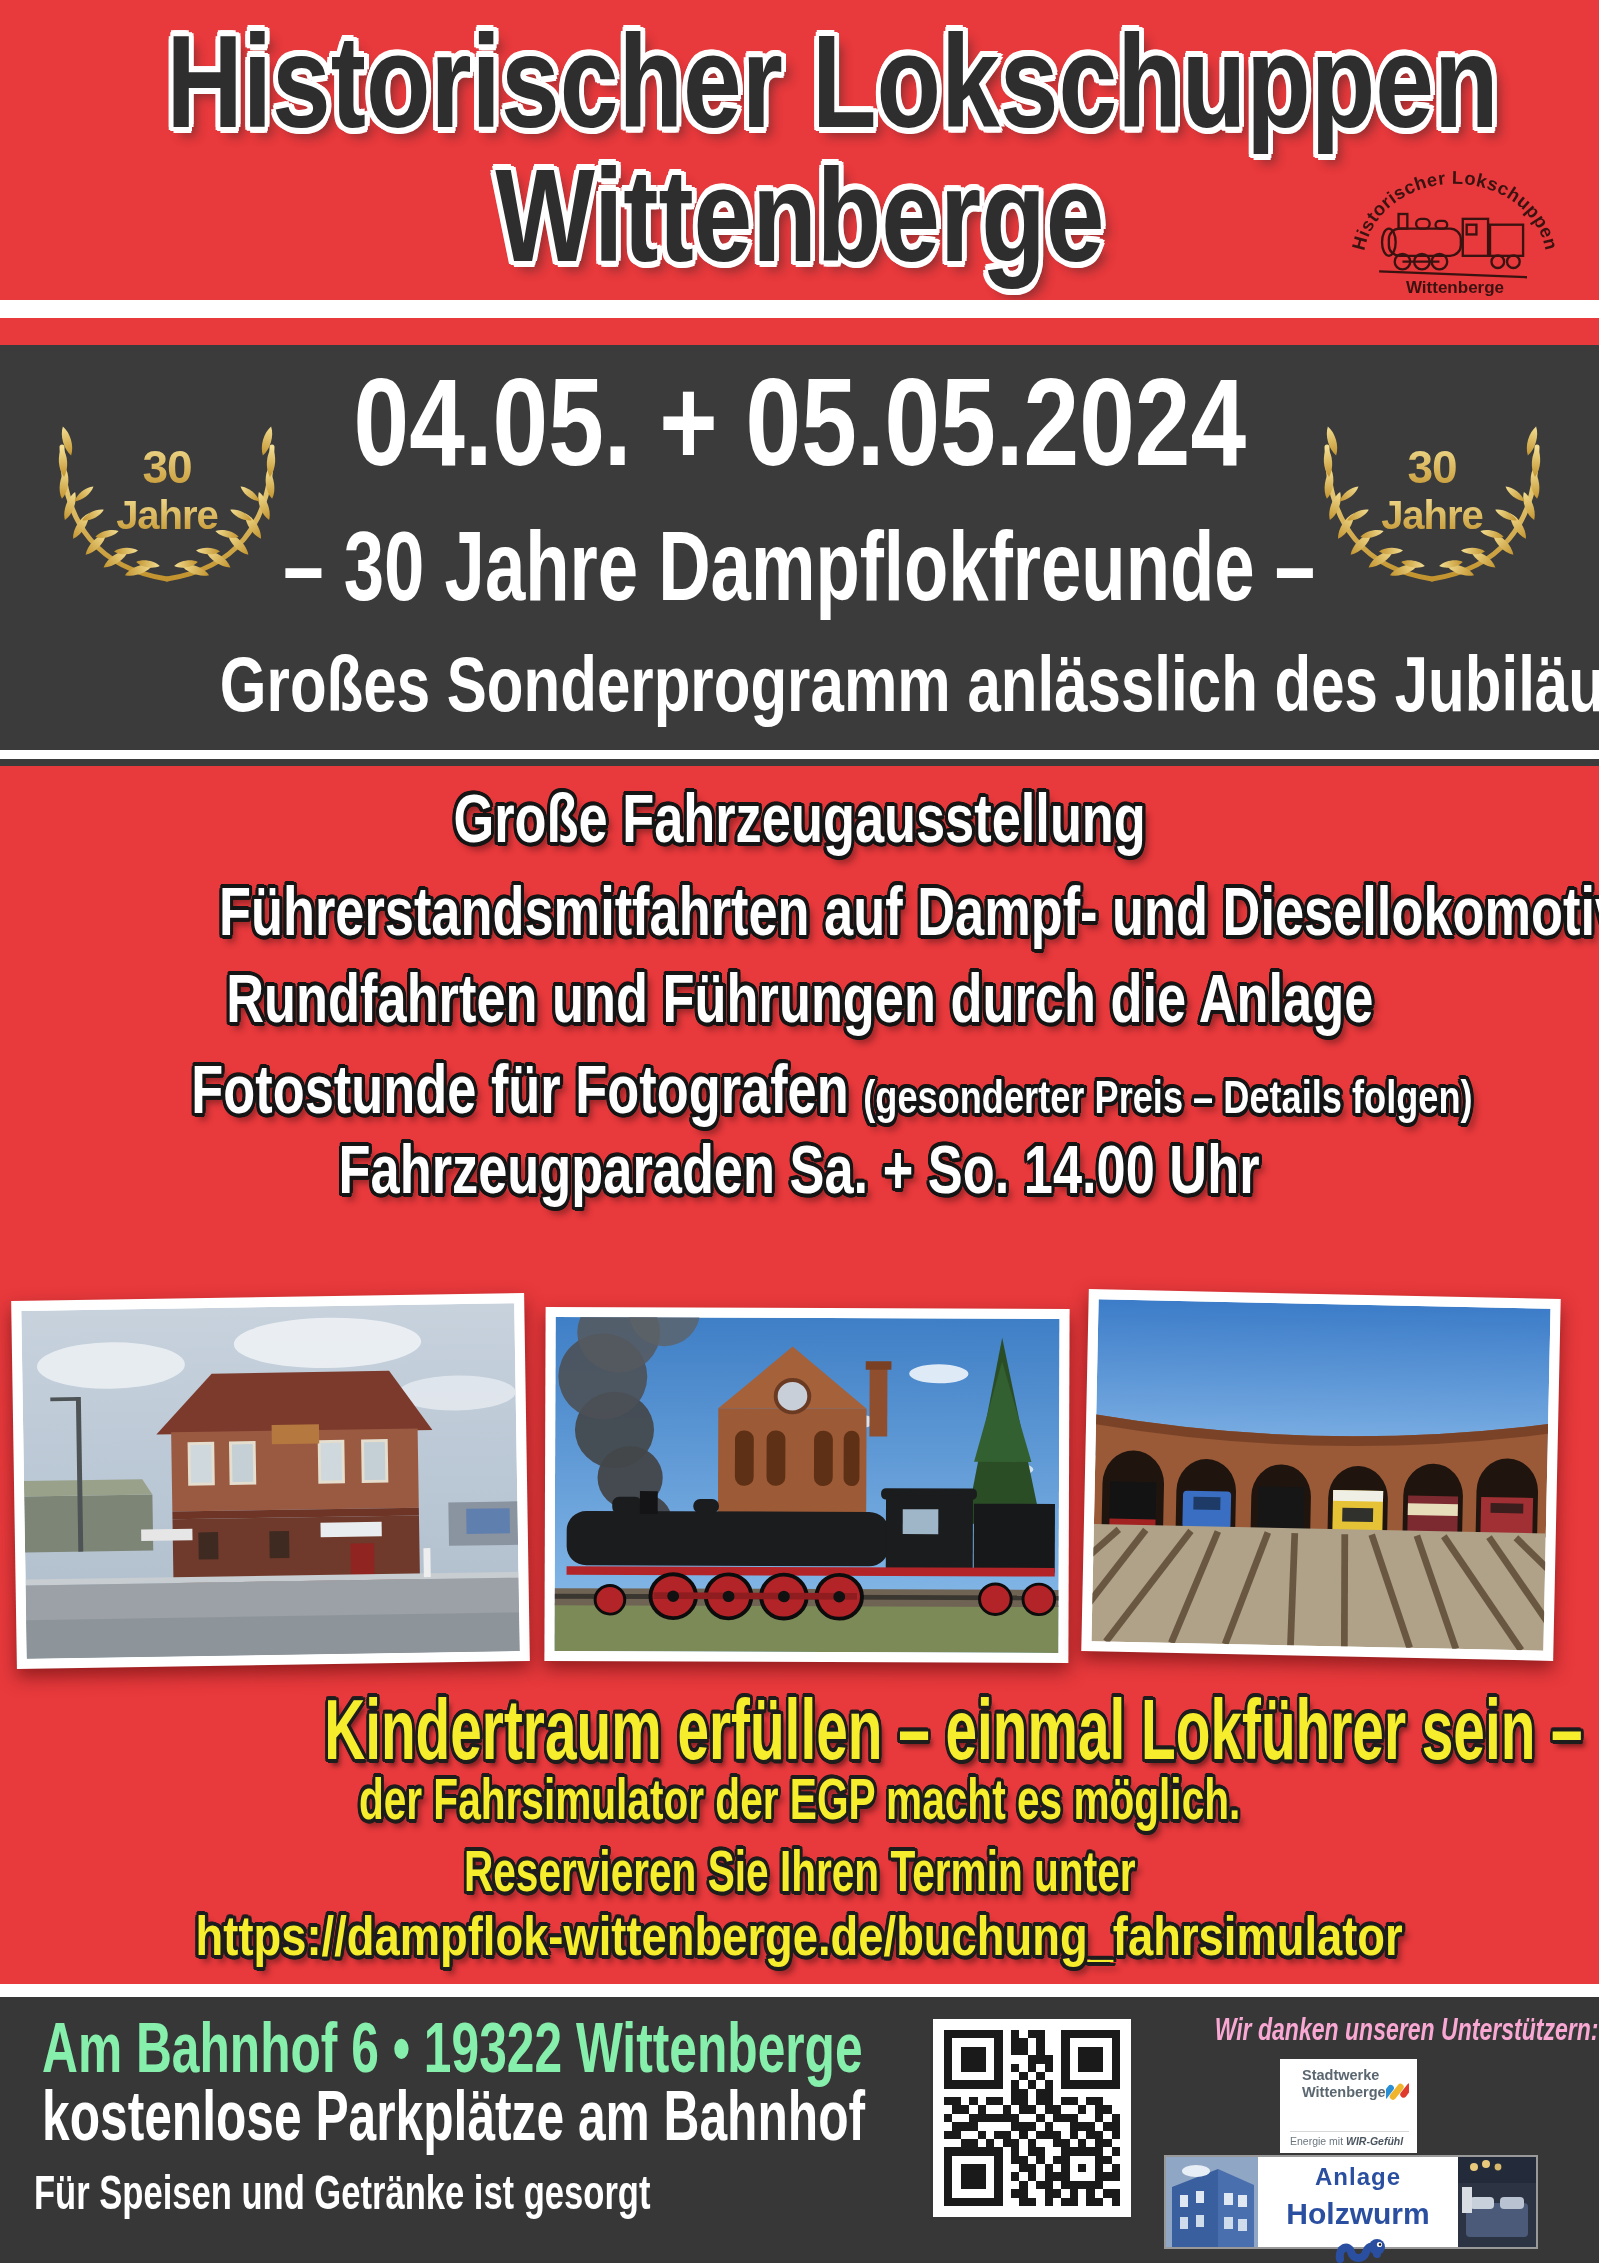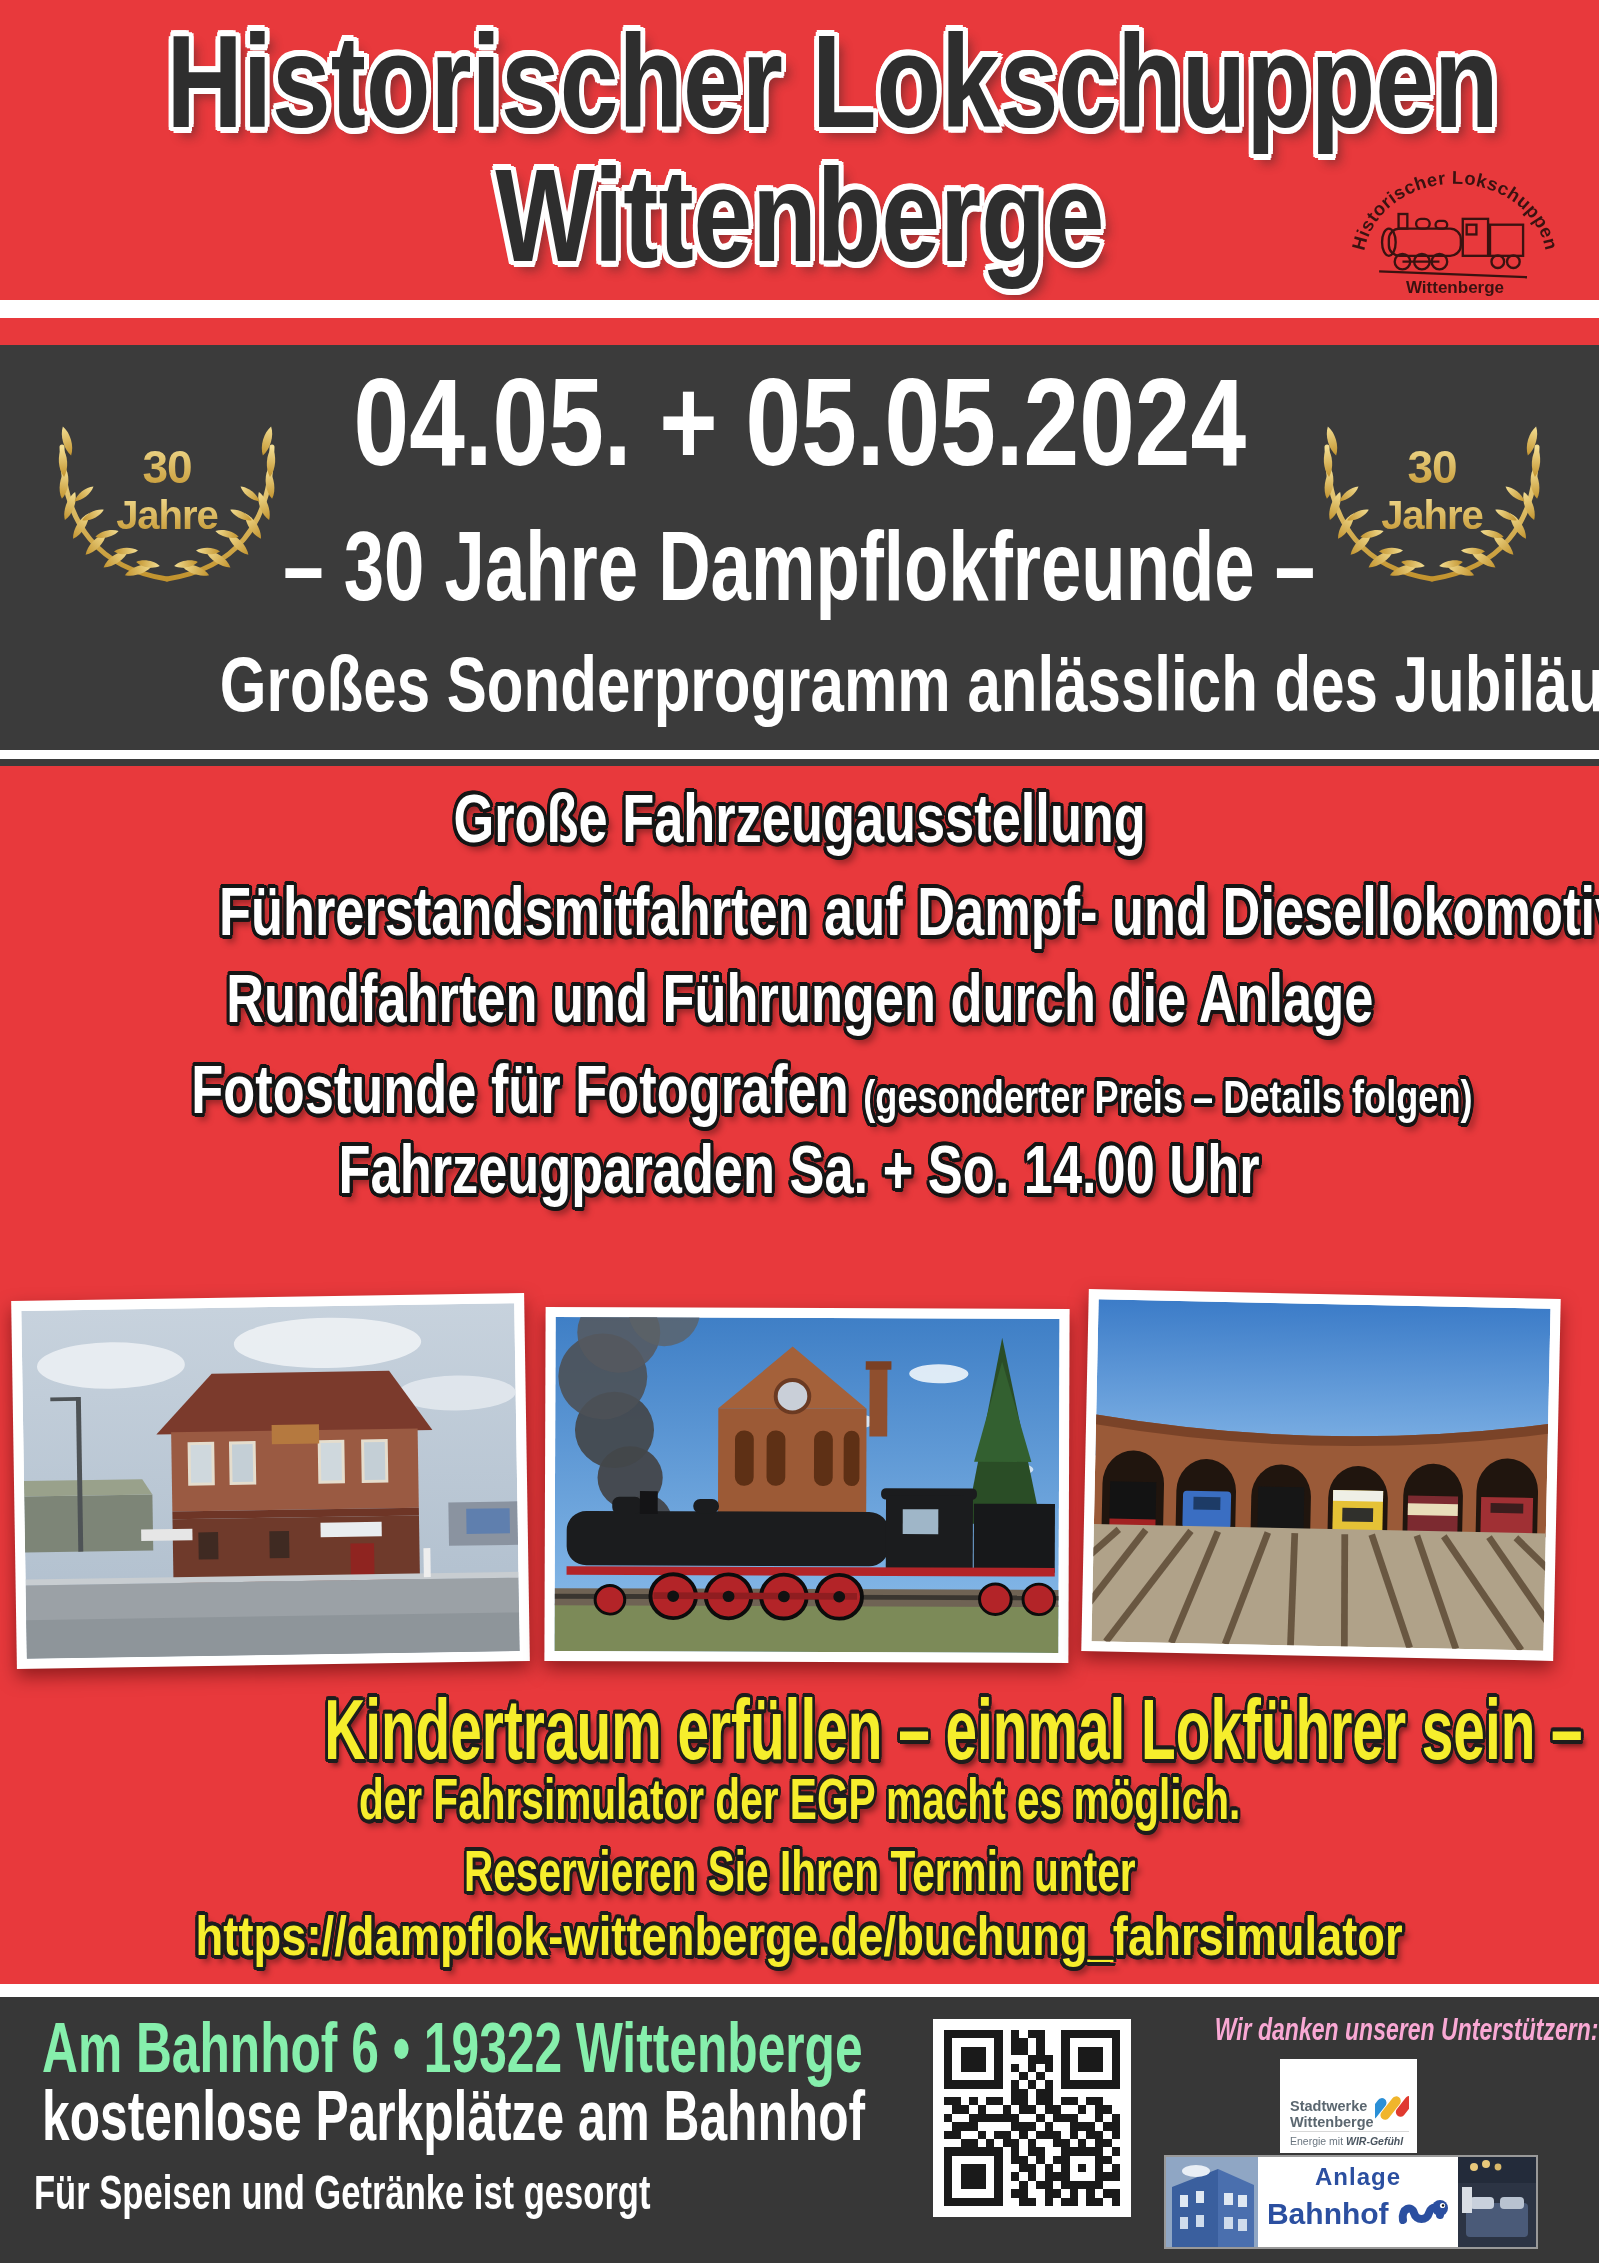--- a/index.html
+++ b/index.html
@@ -76,21 +76,21 @@
 
   
   .addr{left:42px;top:16px;font-size:70px;color:#86efac;}
   .park{left:42px;top:84px;font-size:70px;color:#fff;}
   .food{left:34px;top:172px;font-size:48px;color:#fff;}
   .qr-box{position:absolute;left:933px;top:22px;width:198px;height:198px;background:#fff;padding:11px;box-sizing:border-box;}
   .qr-box svg{width:100%;height:100%;display:block;fill:#1a1a1a;shape-rendering:crispEdges;}
   .thanks{left:1140px;top:16px;width:420px;text-align:center;font-size:32px;color:#f9a8d4;font-style:italic;}
   .sw-card{position:absolute;left:1280px;top:62px;width:137px;height:94px;background:#fff;
     padding:8px 8px 6px 10px;box-sizing:border-box;display:flex;flex-direction:column;}
-  .sw-top{display:flex;flex:1;align-items:flex-end;}
+  .sw-top{display:flex;flex:1;align-items:flex-start;margin-left:12px;}
   .sw-name{font-size:14.5px;line-height:1.15;color:#5b6770;flex:1;}
   .sw-flame{width:34px;height:48px;}
   .sw-tag{font-size:10.5px;color:#6b7680;font-weight:normal;border-top:1px solid #d8d8d8;padding-top:3px;}
   .sw-tag b{color:#4a5560;font-style:italic;}
   .pen-card{position:absolute;left:1164px;top:158px;width:374px;height:94px;background:#fff;
     border:2px solid #999;box-sizing:border-box;display:flex;}
   .pen-card svg.side{height:100%;}
   .pen-mid{flex:1;text-align:center;color:#2b4fa0;line-height:1;padding-top:8px;}
   .pen-l1{font-size:24px;letter-spacing:1px;}
   .pen-l2{font-size:30px;display:inline-block;vertical-align:middle;margin-top:10px;}
@@ -680,21 +680,21 @@
           <rect x="30" y="58" width="8" height="12" fill="#cfdcec"></rect>
         <rect x="58" y="36" width="9" height="12" fill="#dfe8f2"></rect>
           <rect x="72" y="38" width="9" height="12" fill="#dfe8f2"></rect>
         <rect x="58" y="60" width="9" height="12" fill="#cfdcec"></rect>
           <rect x="72" y="62" width="9" height="12" fill="#cfdcec"></rect>
         <ellipse cx="30" cy="14" rx="14" ry="6" fill="#e8eef5"></ellipse>
       </svg>
       <div class="pen-mid">
         <div class="pen-l1">Anlage</div>
         <div>
-          <span class="pen-l2">Bahnhof</span>
+          <span class="pen-l2">Holzwurm</span>
           <svg class="pen-worm" width="52" height="38" viewBox="0 0 52 38">
             <path d="M6,30 C4,18 15,15 17,23 C19,31 30,31 32,23 C34,15 44,16 43,25" stroke="#2b4fa0" stroke-width="8" fill="none" stroke-linecap="round"></path>
             <circle cx="43" cy="18" r="8" fill="#2b4fa0"></circle>
             <circle cx="45.5" cy="15.5" r="2.6" fill="#fff"></circle>
               <circle cx="46" cy="15.5" r="1.2" fill="#111"></circle>
           </svg>
         </div>
       </div>
       <svg class="side" width="78" viewBox="0 0 78 90" preserveAspectRatio="none">
         <rect width="78" height="90" fill="#2c3444"></rect>

